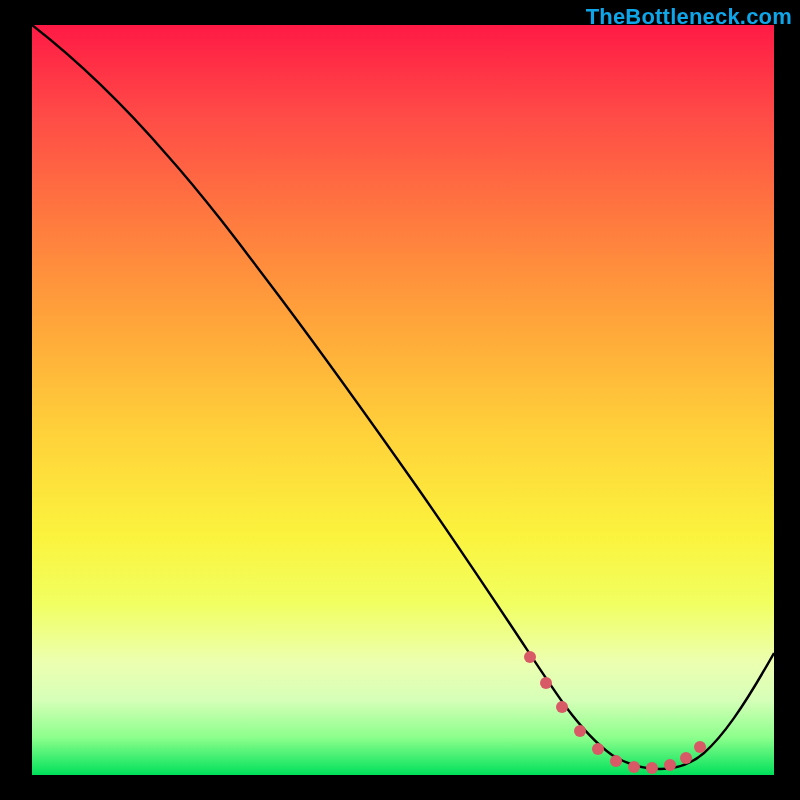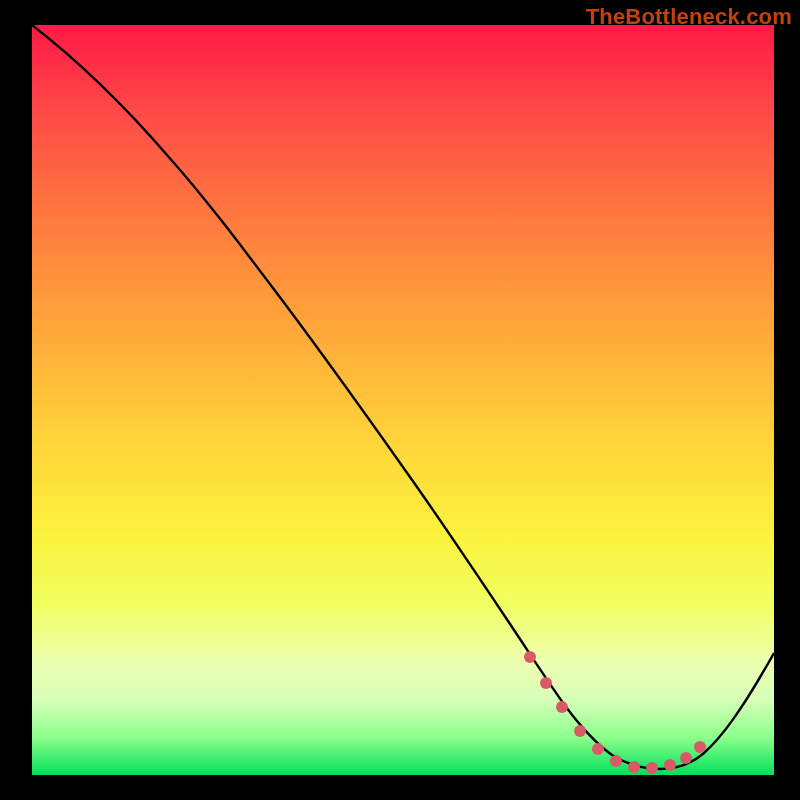--- a/index.html
+++ b/index.html
@@ -10,21 +10,21 @@
           #ff4b47 12%,
           #ff7a3f 26%,
           #ffa63a 40%,
           #ffd33a 55%,
           #fbf33d 68%,
           #f1ff60 77%,
           #ecffb0 85%,
           #d6ffb8 90%,
           #8cff8c 95%,
           #00e05a 100%)}
-  .watermark{position:absolute;right:8px;top:4px;color:#c2410c;
+  .watermark{position:absolute;right:8px;top:4px;color:#0ea5e9;
              font:600 22px Arial,Helvetica,sans-serif;letter-spacing:.2px}
   svg.curve{position:absolute;left:32px;top:25px;width:742px;height:750px;pointer-events:none}
 </style>
 </head>
 <body>
 
 <div class="frame">
   <div class="plot"></div>
 
   <svg class="curve" viewBox="0 0 742 750" preserveAspectRatio="none">

